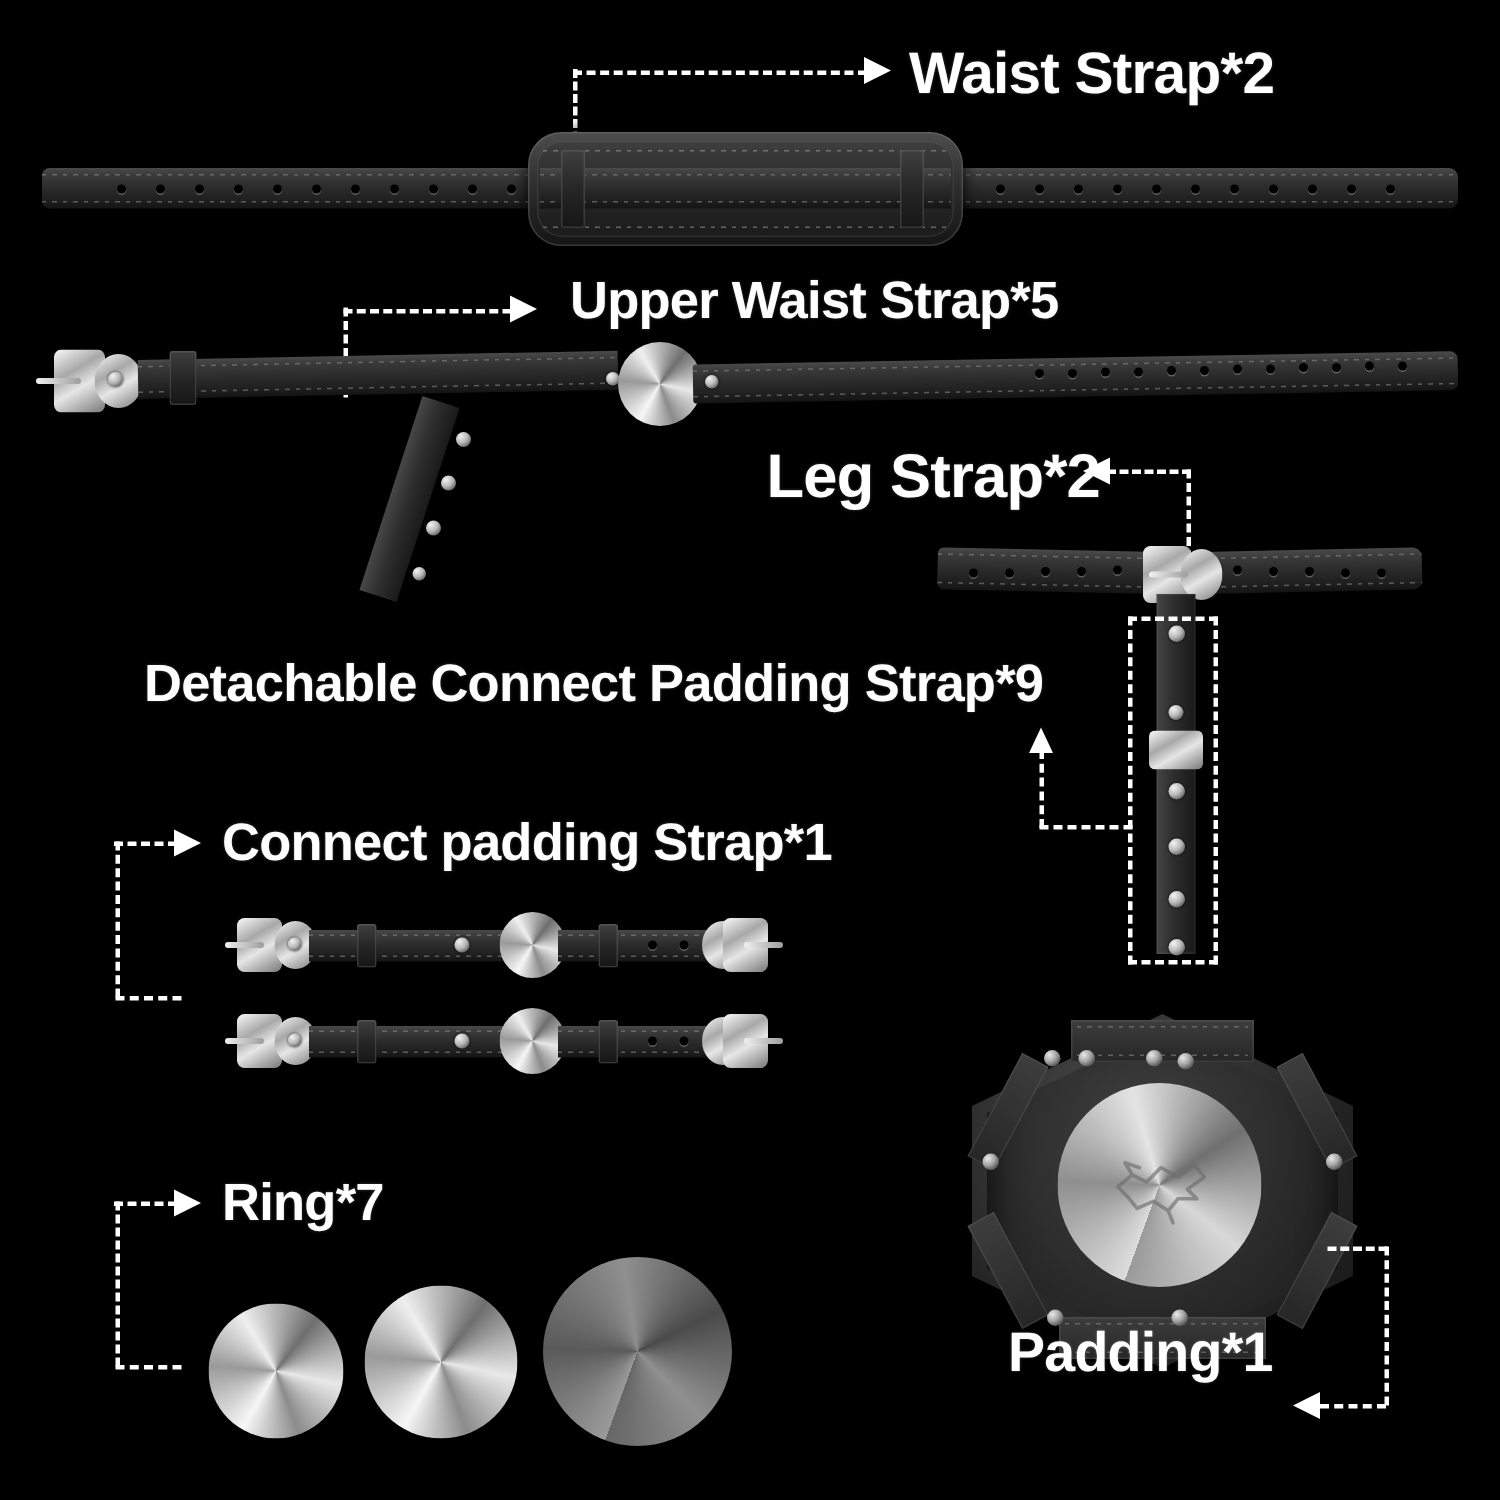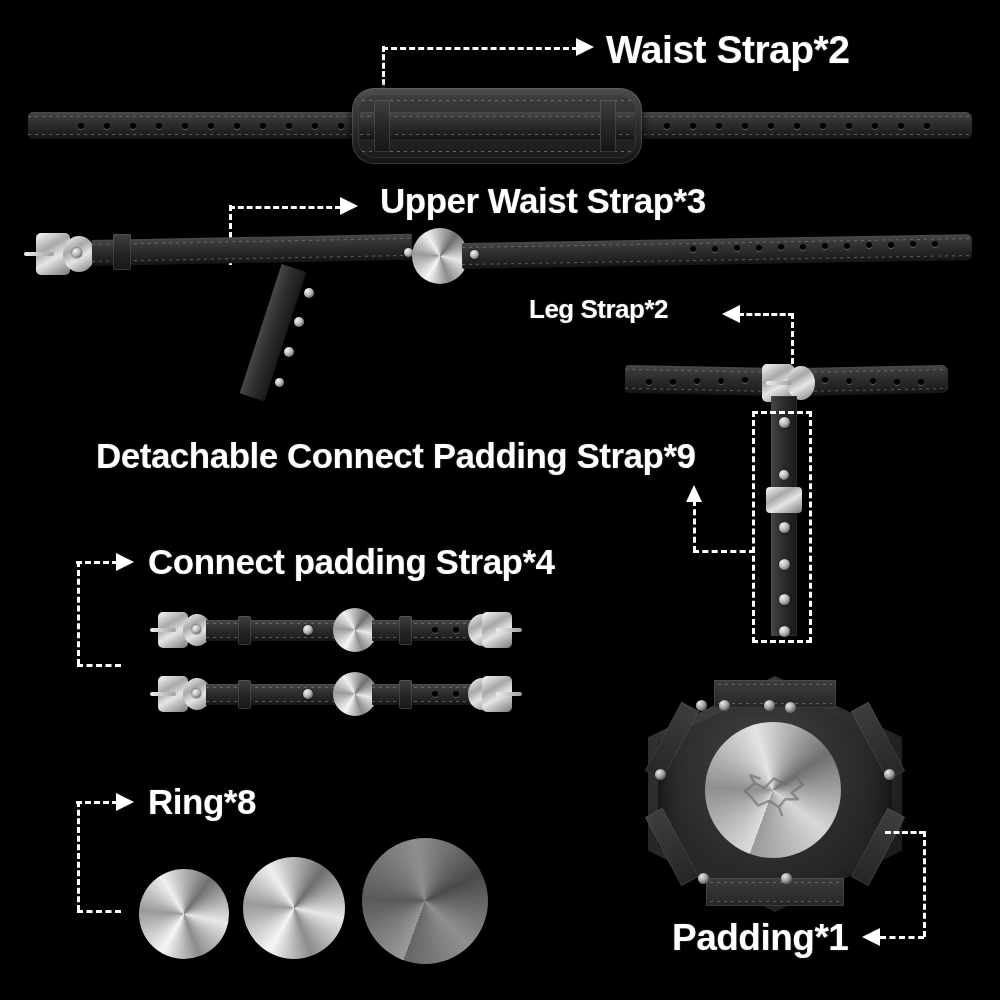--- a/index.html
+++ b/index.html
@@ -197,21 +197,21 @@
       <div class="hole" style="left:898px; top:123px;"></div>
       <div class="hole" style="left:924px; top:123px;"></div>
     </div>
   </div>
 
   <div>
 
     <div class="dash-v" style="left:229px; top:205px; height:60px;"></div>
     <div class="dash-h" style="left:229px; top:206px; width:112px;"></div>
     <div class="arrow right" style="left:340px; top:197px;"></div>
-    <div class="label" style="left:380px; top:181px; font-size:35px;">Upper Waist Strap*3</div>
+    <div class="label" style="left:380px; top:181px; font-size:35px;">Upper Waist Strap*5</div>
 
     <div class="buckle-frame" style="left:36px; top:233px; width:34px; height:42px;"></div>
     <div class="buckle-pin" style="left:24px; top:252px; width:30px; height:4px;"></div>
     <div class="buckle-frame" style="left:63px; top:236px; width:32px; height:36px; border-radius:50%;"></div>
     <div class="stud" style="left:72px; top:248px; width:10px; height:10px;"></div>
 
     <div class="leather" style="left:92px; top:240px; width:320px; height:26px; transform:rotate(-1.1deg); transform-origin:left center;">
       <div class="stitch-top" style="top:4px;"></div>
       <div class="stitch-bot" style="bottom:4px;"></div>
     </div>
@@ -246,21 +246,21 @@
                 background:linear-gradient(90deg,#474747,#2e2e2e 45%,#1a1a1a);">
     </div>
     <div class="stud" style="left:304px; top:288px; width:10px; height:10px;"></div>
     <div class="stud" style="left:294px; top:317px; width:10px; height:10px;"></div>
     <div class="stud" style="left:284px; top:347px; width:10px; height:10px;"></div>
     <div class="stud" style="left:275px; top:378px; width:9px; height:9px;"></div>
   </div>
 
   <div>
 
-    <div class="label" style="left:529px; top:294px; font-size:26px;">Leg Strap*2</div>
+    <div class="label" style="left:511px; top:294px; font-size:41px;">Leg Strap*2</div>
     <div class="arrow left" style="left:722px; top:305px;"></div>
     <div class="dash-h" style="left:738px; top:313px; width:56px;"></div>
     <div class="dash-v" style="left:791px; top:313px; height:60px;"></div>
 
     <div class="leather" style="left:625px; top:368px; width:150px; height:28px; transform:rotate(1.2deg); transform-origin:right center; border-radius:4px 2px 2px 4px;">
       <div class="stitch-top" style="top:4px;"></div>
       <div class="stitch-bot" style="bottom:4px;"></div>
     </div>
     <div class="leather" style="left:800px; top:368px; width:148px; height:28px; transform:rotate(-1.2deg); transform-origin:left center; border-radius:2px 6px 6px 2px;">
       <div class="stitch-top" style="top:4px;"></div>
@@ -306,21 +306,21 @@
     <div class="dash-v" style="left:693px; top:500px; height:52px;"></div>
     <div class="dash-h" style="left:693px; top:550px; width:62px;"></div>
   </div>
 
   <div>
 
     <div class="dash-h" style="left:76px; top:561px; width:42px;"></div>
     <div class="arrow right" style="left:116px; top:553px;"></div>
     <div class="dash-v" style="left:77px; top:561px; height:104px;"></div>
     <div class="dash-h" style="left:77px; top:664px; width:44px;"></div>
-    <div class="label" style="left:148px; top:542px; font-size:35px;">Connect padding Strap*4</div>
+    <div class="label" style="left:148px; top:542px; font-size:35px;">Connect padding Strap*1</div>
 
     <div>
       <div class="buckle-frame" style="left:158px; top:612px; width:30px; height:36px;"></div>
       <div class="buckle-pin" style="left:150px; top:628px; width:26px; height:4px;"></div>
       <div class="buckle-frame" style="left:183px; top:614px; width:28px; height:32px; border-radius:50%;"></div>
       <div class="stud" style="left:192px; top:625px; width:9px; height:9px;"></div>
       <div class="leather" style="left:206px; top:620px; width:140px; height:21px;">
         <div class="stitch-top" style="top:3px;"></div>
         <div class="stitch-bot" style="bottom:3px;"></div>
       </div>
@@ -363,21 +363,21 @@
       <div class="buckle-pin" style="left:496px; top:692px; width:26px; height:4px;"></div>
     </div>
   </div>
 
   <div>
 
     <div class="dash-h" style="left:76px; top:801px; width:42px;"></div>
     <div class="arrow right" style="left:116px; top:793px;"></div>
     <div class="dash-v" style="left:77px; top:801px; height:110px;"></div>
     <div class="dash-h" style="left:77px; top:910px; width:44px;"></div>
-    <div class="label" style="left:148px; top:782px; font-size:35px;">Ring*8</div>
+    <div class="label" style="left:148px; top:782px; font-size:35px;">Ring*7</div>
 
     <div class="ring-metal" style="left:139px; top:869px; width:90px; height:90px; border-width:6px;"></div>
     <div class="ring-metal" style="left:243px; top:857px; width:102px; height:102px; border-width:6px;"></div>
     <div style="position:absolute; left:362px; top:838px; width:126px; height:126px; border-radius:50%;
                 border:6px solid transparent;
                 background:
                   linear-gradient(#0000,#0000) padding-box,
                   conic-gradient(from 200deg,#9a9a9a,#5a5a5a 20%,#8f8f8f 42%,#4a4a4a 62%,#909090 82%,#666 100%) border-box;"></div>
   </div>
 
@@ -419,16 +419,16 @@
           <path d="M26 24 L20 14 L32 18"></path>
           <path d="M56 54 L60 64"></path>
         </g>
       </svg>
     </div>
 
     <div class="dash-h" style="left:885px; top:831px; width:40px;"></div>
     <div class="dash-v" style="left:923px; top:831px; height:106px;"></div>
     <div class="dash-h" style="left:880px; top:936px; width:44px;"></div>
     <div class="arrow left" style="left:862px; top:928px;"></div>
-    <div class="label" style="left:672px; top:917px; font-size:37px;">Padding*1</div>
+    <div class="label" style="left:672px; top:881px; font-size:37px;">Padding*1</div>
   </div>
 
 </div>
 
 </body></html>

